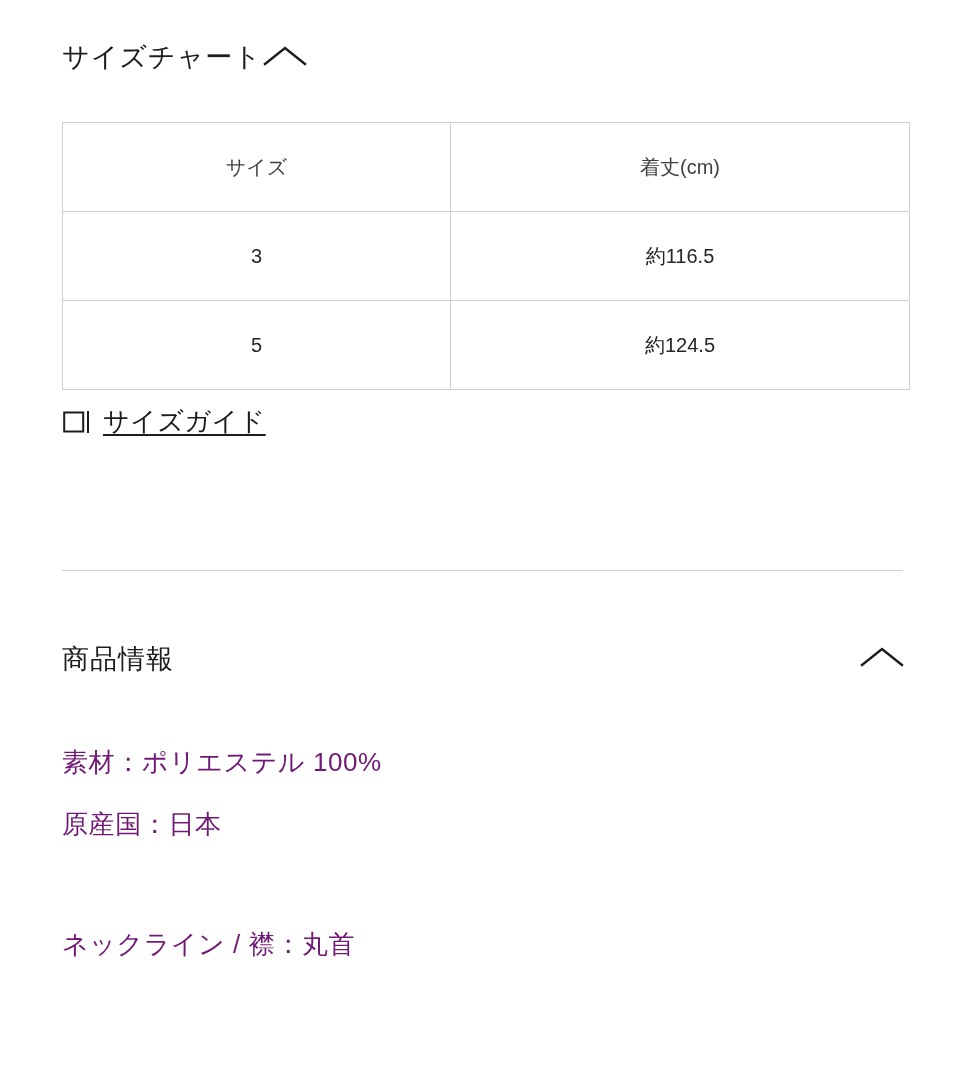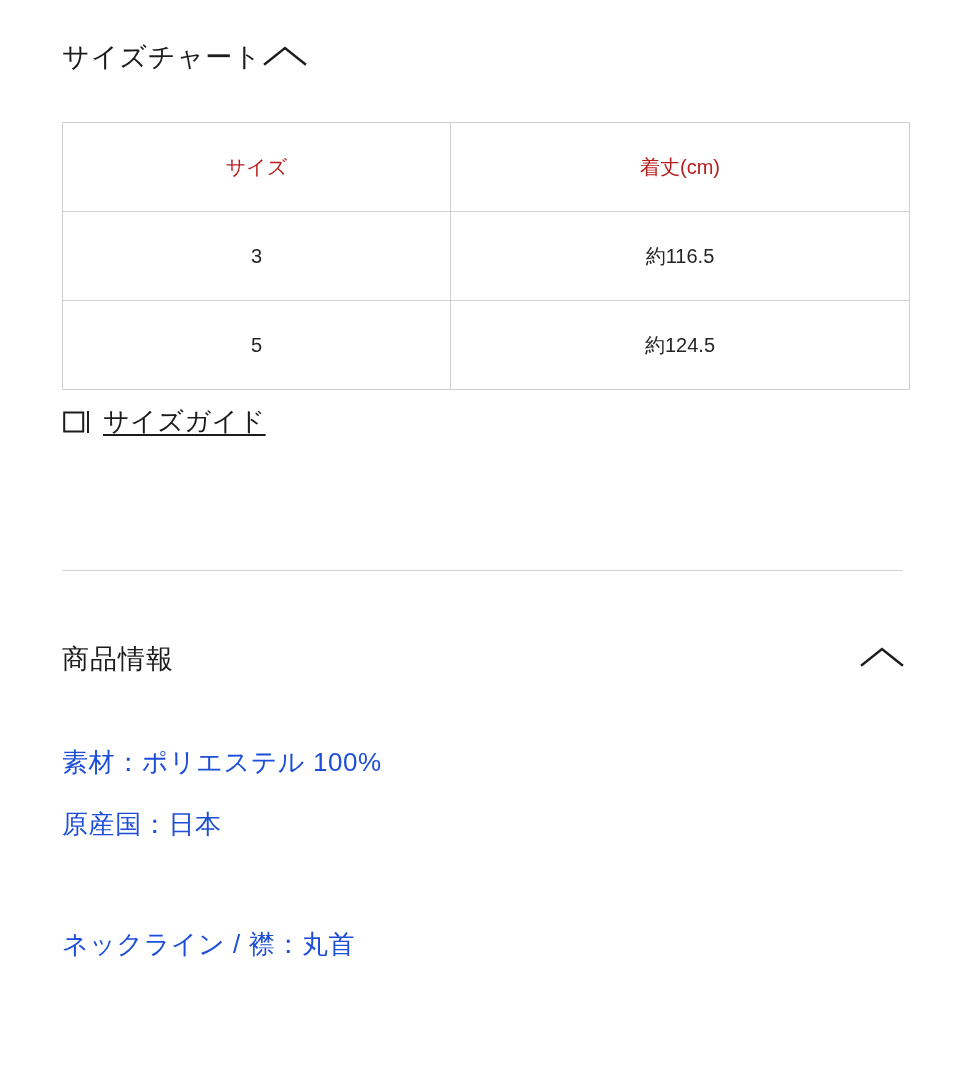--- a/index.html
+++ b/index.html
@@ -59,21 +59,21 @@
   }
   .size-table td {
     border: 1px solid #cfcfcf;
     text-align: center;
     font-size: 20px;
     color: #252525;
     height: 86px;
     font-weight: 400;
   }
   .size-table tr.head td {
-    color: #b91c1c;
+    color: #404040;
   }
   .size-table td.col-size { width: 385px; }
   .size-table td.col-len  { width: 456px; }
 
   
   .size-guide {
     display: flex;
     align-items: center;
     margin-top: 14px;
     gap: 11px;
@@ -110,21 +110,21 @@
     display: flex;
     align-items: flex-end;
     justify-content: space-between;
   }
   .info-body {
     margin-top: 16px;
   }
   .info-line {
     font-size: 26px;
     line-height: 1.0;
-    color: #1d4ed8;
+    color: #701a75;
     letter-spacing: 0.6px;
     margin-bottom: 36px;
   }
   .info-gap {
     height: 58px;
   }
 </style>
 </head>
 <body>
 

